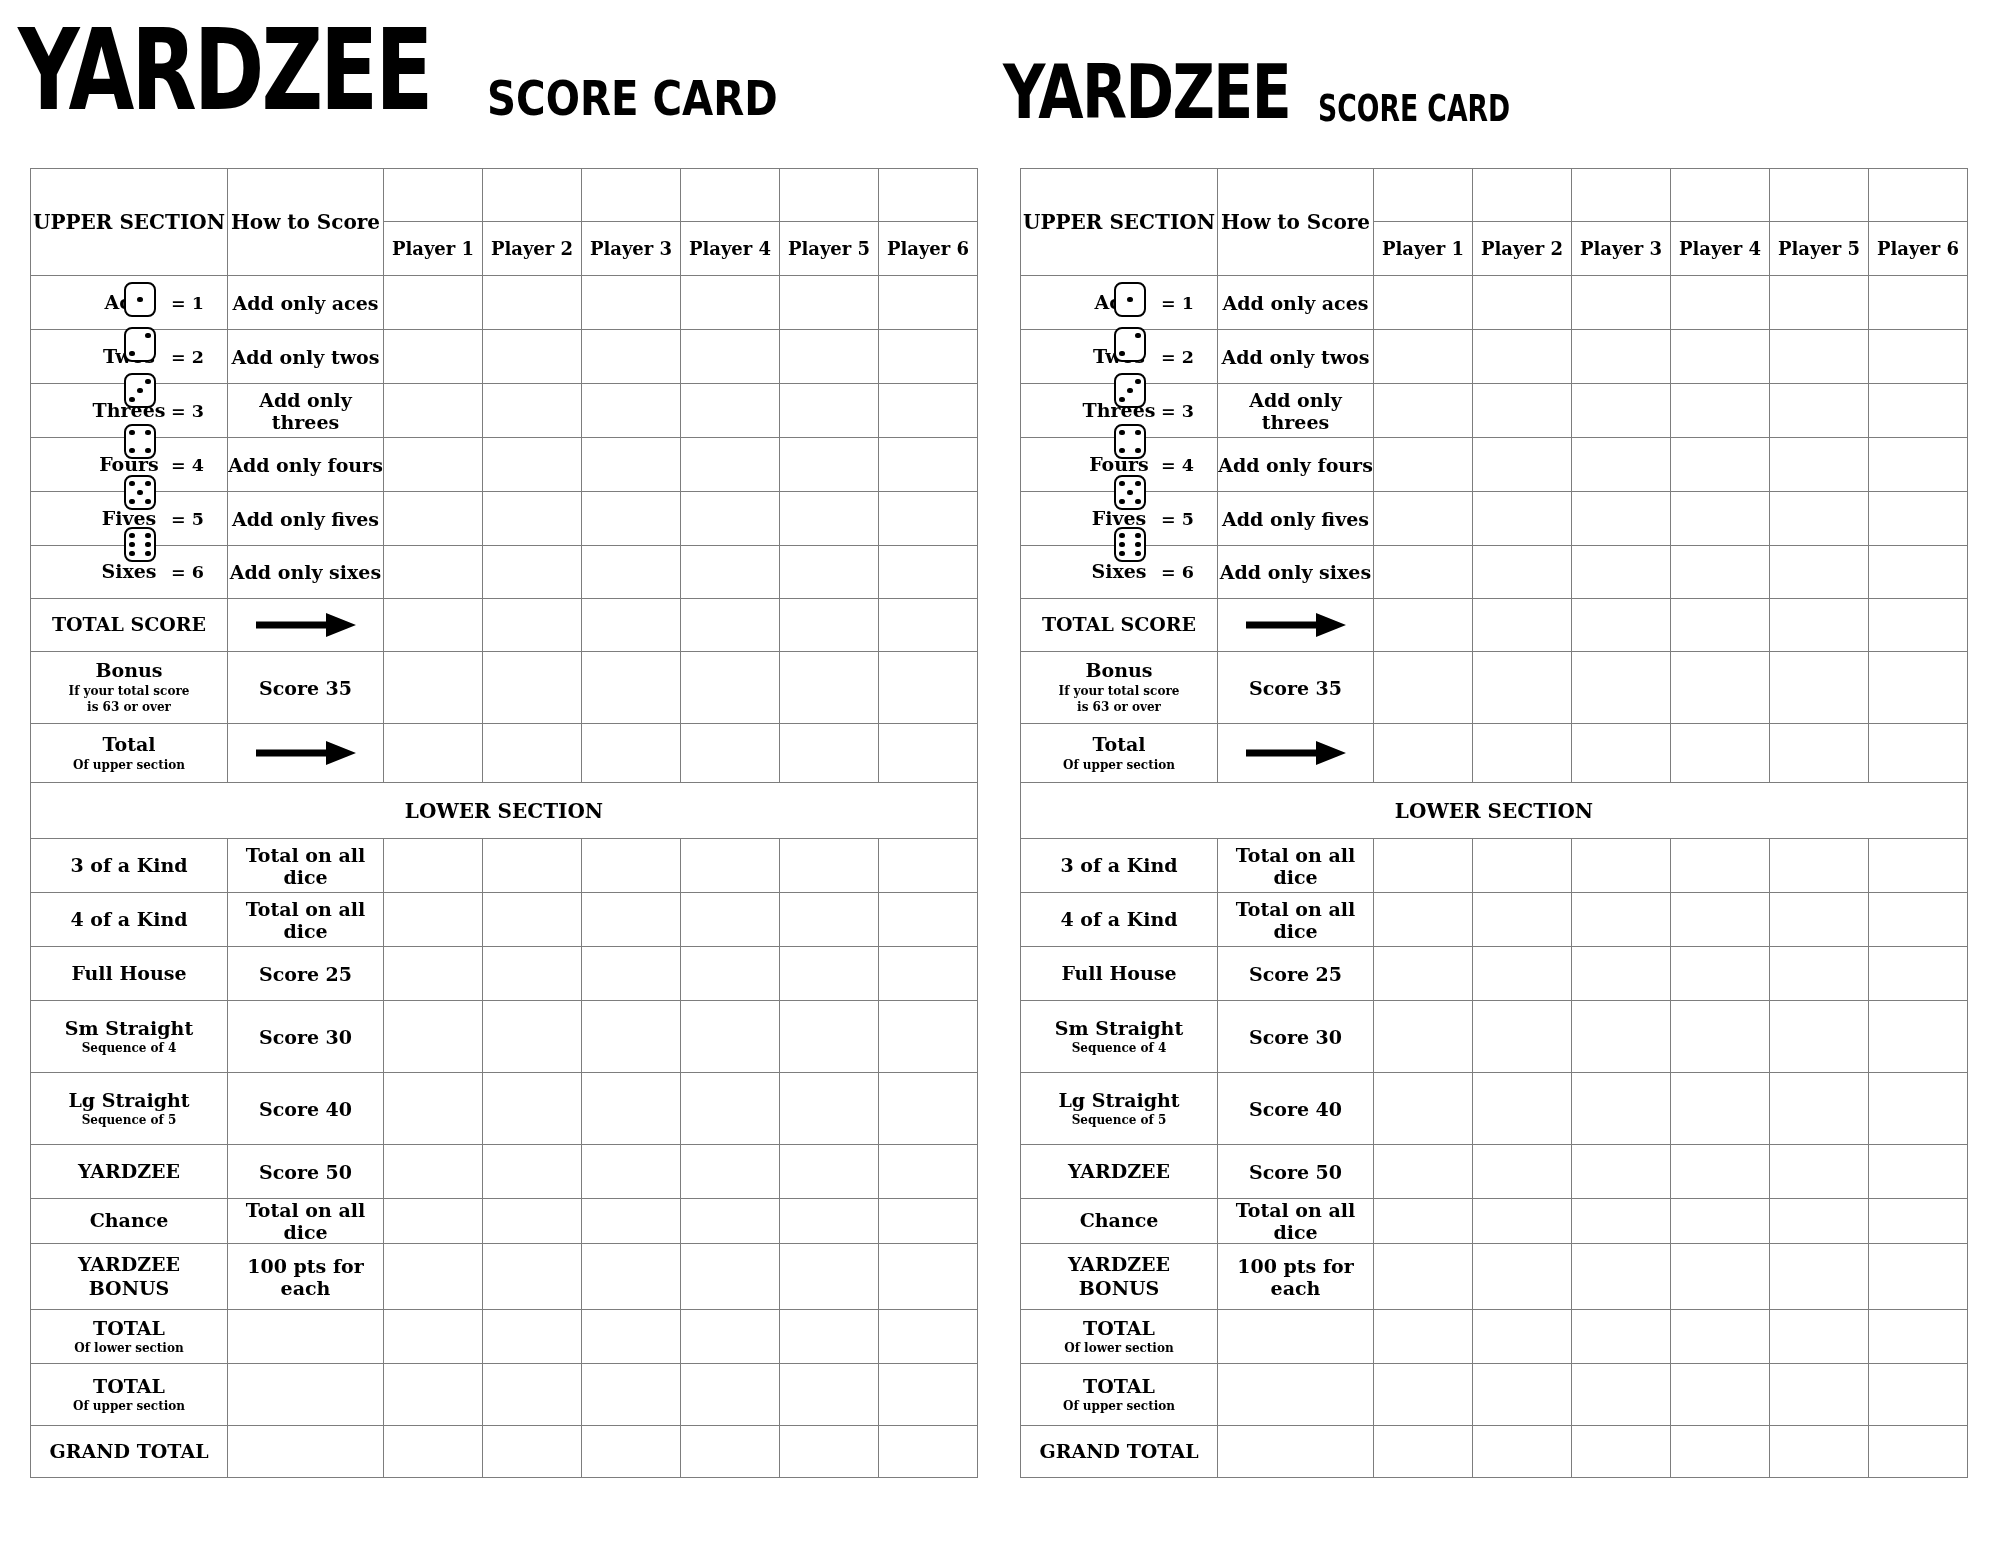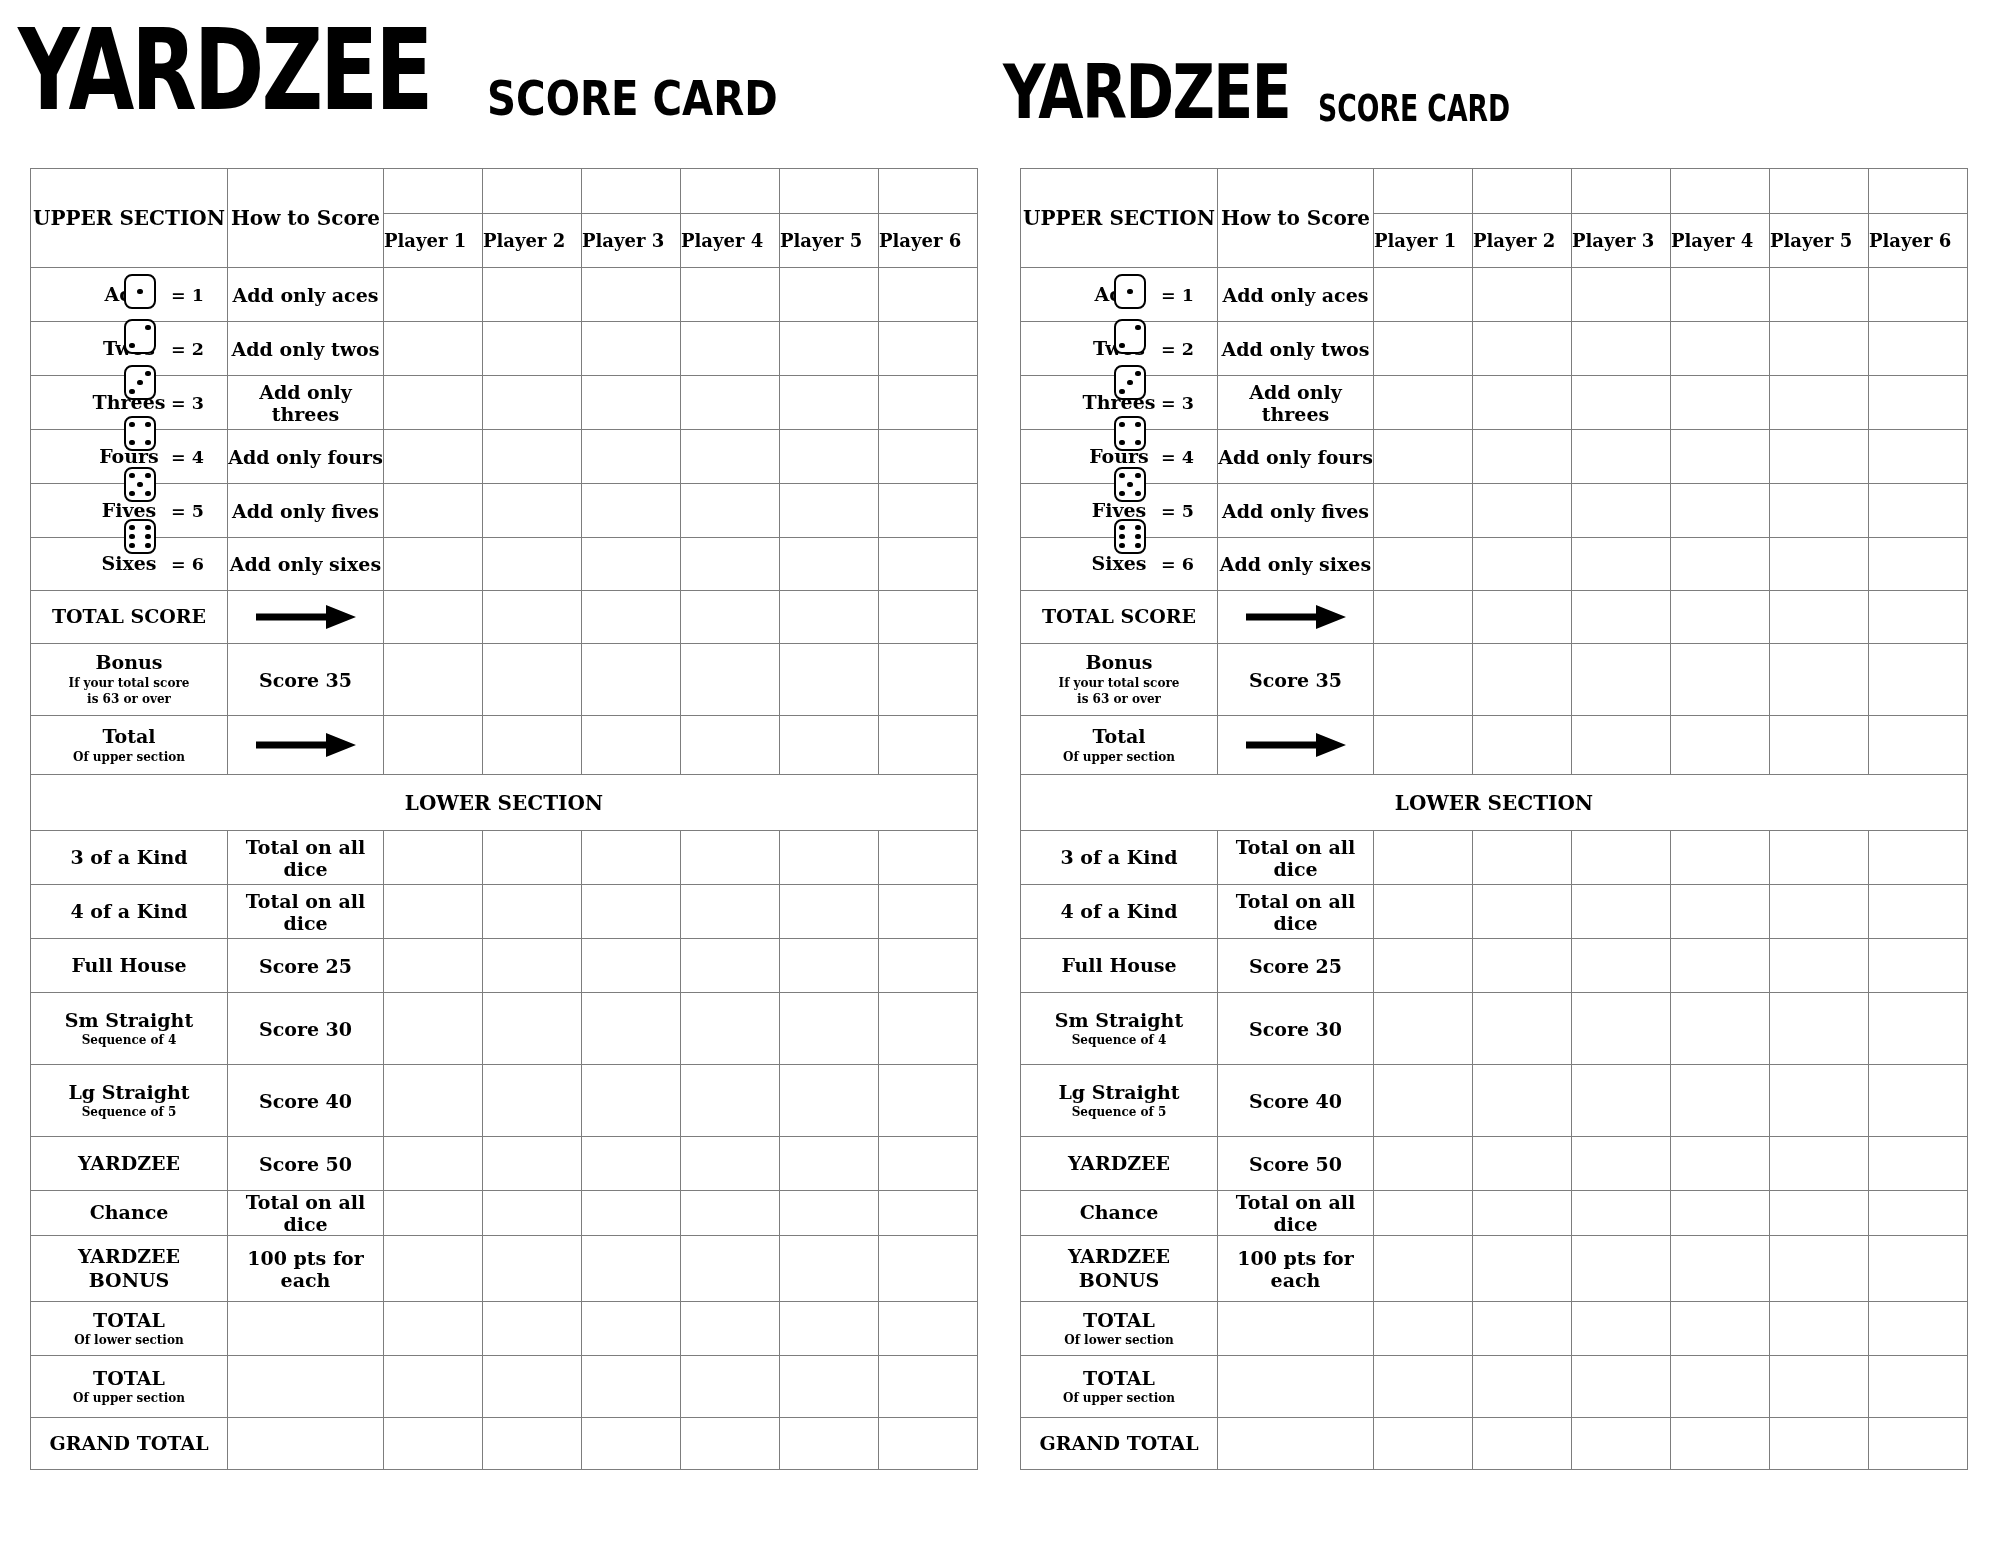--- a/index.html
+++ b/index.html
@@ -48,40 +48,40 @@
   .col-how{width:156px}
 
   .tbl td,.tbl th{
     border:1.5px solid var(--border);
     position:relative;
     padding:0;
     vertical-align:middle;
   }
 
   
-  .tr-header1{height:45px}
+  .tr-header1{height:53px}
   .tr-header2{height:54px}
   .tr-aces,.tr-twos,.tr-threes,.tr-fours,.tr-fives{height:54px}
   .tr-sixes{height:53px}
   .tr-total-score{height:53px}
   .tr-bonus{height:72px}
   .tr-total-upper{height:59px}
   .tr-lower-section{height:56px}
   .tr-three-kind,.tr-four-kind,.tr-full-house{height:54px}
   .tr-sm-straight,.tr-lg-straight{height:72px}
   .tr-yardzee{height:54px}
   .tr-chance{height:37px}
   .tr-yardzee-bonus{height:66px}
   .tr-total-lower-section{height:54px}
   .tr-total-upper-section{height:62px}
   .tr-grand-total{height:52px}
 
   
   .c-head{font-size:20px;text-align:center}
-  .c-phead{font-size:18px;text-align:left}
+  .c-phead{font-size:18px;text-align:center}
   .c-labelcell{padding-left:9px;text-align:center}
   .lbl{font-size:19px;line-height:1.25}
   .sublbl{font-size:12px;line-height:1.35}
   .c-howcell{text-align:center;font-size:19px}
   .howtxt{font-size:19px}
   .c-secrow{font-size:20px;padding-left:9px;text-align:center}
 
   
   .die{
     position:absolute;

